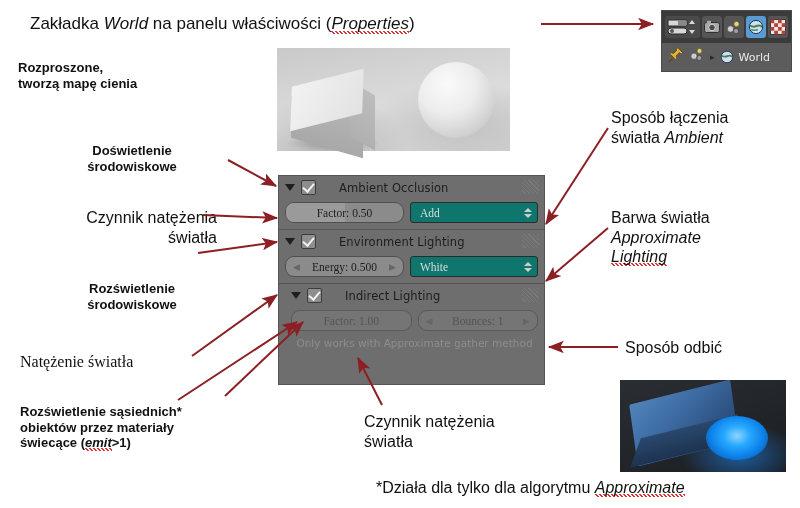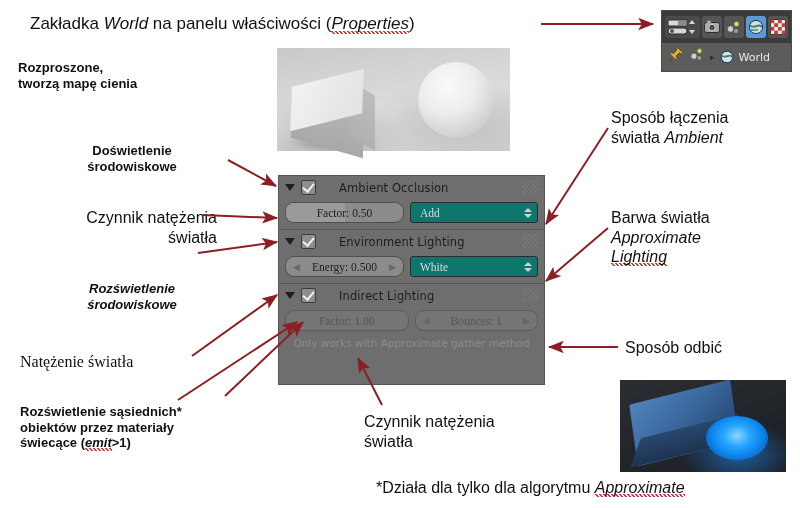--- a/index.html
+++ b/index.html
@@ -75,21 +75,21 @@
     filter:blur(0.4px);
   }
 
   
   #props-panel{
     left:278px;top:175px;width:265px;height:208px;
     background:#6e6e6e;border:1px solid #565656;
     font-family:"DejaVu Sans",sans-serif;
   }
   .sect{border-bottom:1px solid #565656;padding:0;}
-  .sect:last-child{border-bottom:none;}
+  .sect:last-child{border-bottom:none;padding-left:6px;}
   .sect-head{
     height:23px;display:flex;align-items:center;padding:0 6px;
     background:#6e6e6e;position:relative;
   }
   .tri{
     width:0;height:0;border-left:5px solid transparent;border-right:5px solid transparent;
     border-top:7px solid #1e1e1e;margin-right:6px;
   }
   .cbox{
     width:13px;height:13px;background:#8e8e8e;border:1px solid #3c3c3c;border-radius:2px;
@@ -253,21 +253,21 @@
 <div class="abs anno bold" style="left:22px;top:143px;width:220px;text-align:center;">
   <div>Doświetlenie</div>
   <div>środowiskowe</div>
 </div>
 
 <div class="abs anno" style="left:12px;top:208px;width:205px;text-align:right;">
   <div>Czynnik natężenia</div>
   <div>światła</div>
 </div>
 
-<div class="abs anno bold" style="left:22px;top:281px;width:220px;text-align:center;font-style:italic;">
+<div class="abs anno bold" style="left:22px;top:281px;width:220px;text-align:center;">
   <div>Rozświetlenie</div>
   <div>środowiskowe</div>
 </div>
 
 <div class="abs anno" style="left:20px;top:352px;width:200px;font-family:Liberation Serif, serif;">
   <span>Natężenie światła</span>
 </div>
 
 <div class="abs anno bold" style="left:20px;top:404px;width:340px;">
   <div>Rozświetlenie sąsiednich*</div>

